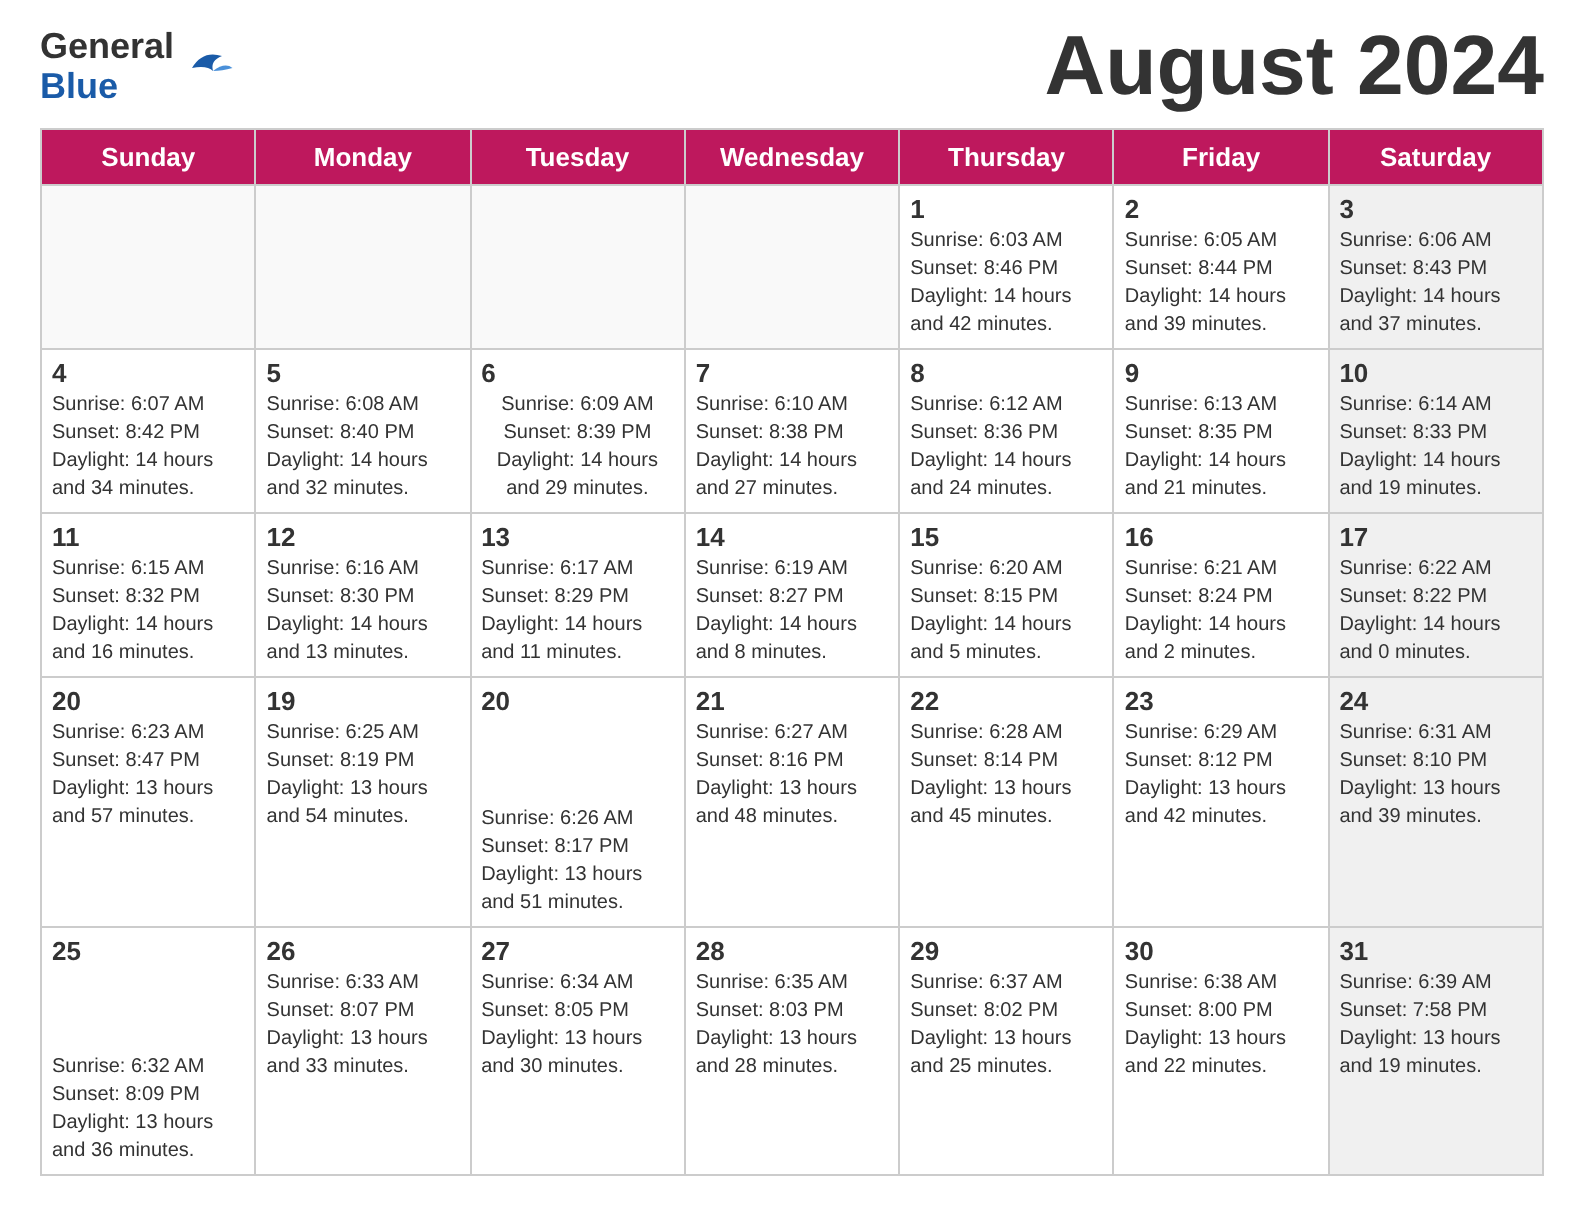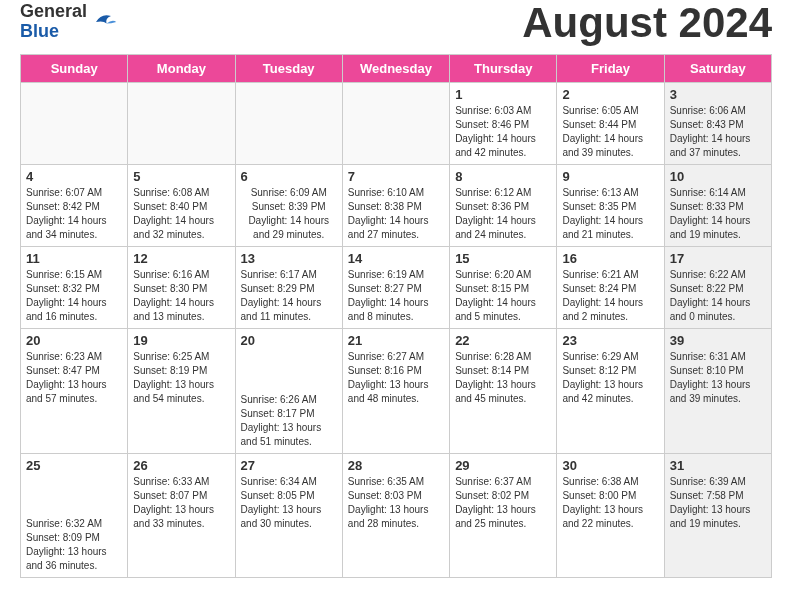--- a/index.html
+++ b/index.html
@@ -1,32 +1,32 @@
 <!DOCTYPE html>
 <html><head>
   <meta charset="utf-8">
   <style>
     * { box-sizing: border-box; margin: 0; padding: 0; }
     body { font-family: Arial, sans-serif; background: #fff; width: 792px; min-height: 612px; }
     
-    .header { display: flex; align-items: flex-start; padding: 2px 20px 10px; }
+    .header { display: flex; align-items: flex-end; padding: 12px 20px 10px; }
     .logo { display: flex; align-items: center; }
     .logo-text { font-size: 18px; font-weight: bold; color: #333; line-height: 1.1; }
     .logo-text .general { display: block; }
     .logo-text .blue { display: block; color: #1a5ba8; }
     .logo-bird { width: 30px; height: 30px; margin-left: 3px; }
     
     .title-section { margin-left: auto; text-align: right; }
     .month-year { font-size: 42px; font-weight: bold; color: #333; line-height: 1; }
     .location { font-size: 16px; color: #555; margin-top: 4px; }
     
     .calendar { width: 100%; border-collapse: collapse; margin: 0 10px; width: calc(100% - 20px); margin-left: 10px; }
     
     .calendar th {
-      background-color: #ec4899;
+      background-color: #be185d;
       color: #fff;
       text-align: center;
       padding: 6px 4px;
       font-size: 13px;
       font-weight: bold;
       border: 1px solid #ccc;
     }
     
     .calendar td {
       border: 1px solid #ccc;
@@ -247,21 +247,21 @@
 and 45 minutes.</div>
             </td>
             <td>
               <div class="day-number">23</div>
               <div class="day-info" style="white-space: pre-line;">Sunrise: 6:29 AM
 Sunset: 8:12 PM
 Daylight: 13 hours
 and 42 minutes.</div>
             </td>
             <td class="shaded">
-              <div class="day-number">39</div>
+              <div class="day-number">24</div>
               <div class="day-info" style="white-space: pre-line;">Sunrise: 6:31 AM
 Sunset: 8:10 PM
 Daylight: 13 hours
 and 39 minutes.</div>
             </td>
           </tr>
           <tr>
             <td>
               <div class="day-number">25</div>
               <div class="day-info" style="white-space: pre-line; margin-top: 44px;">Sunrise: 6:32 AM

